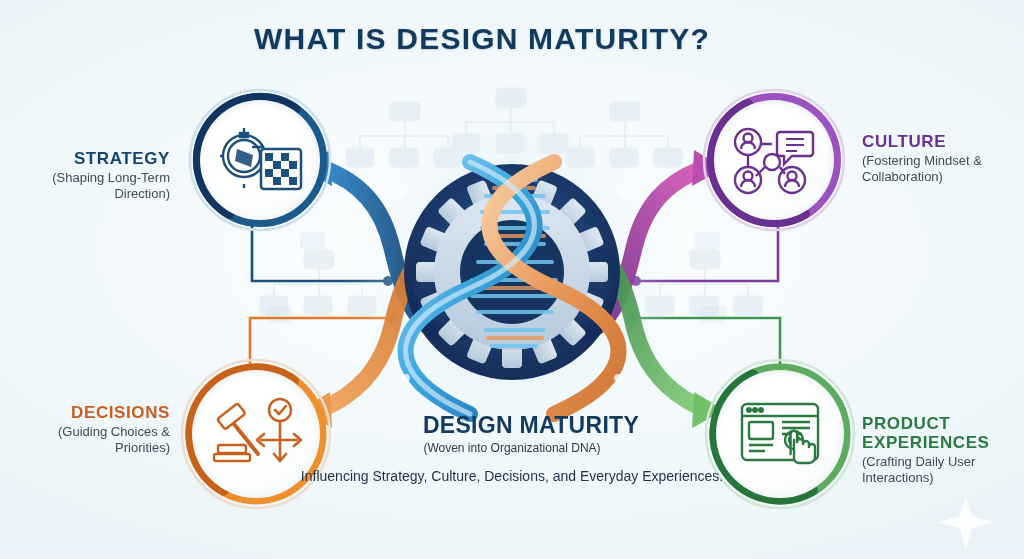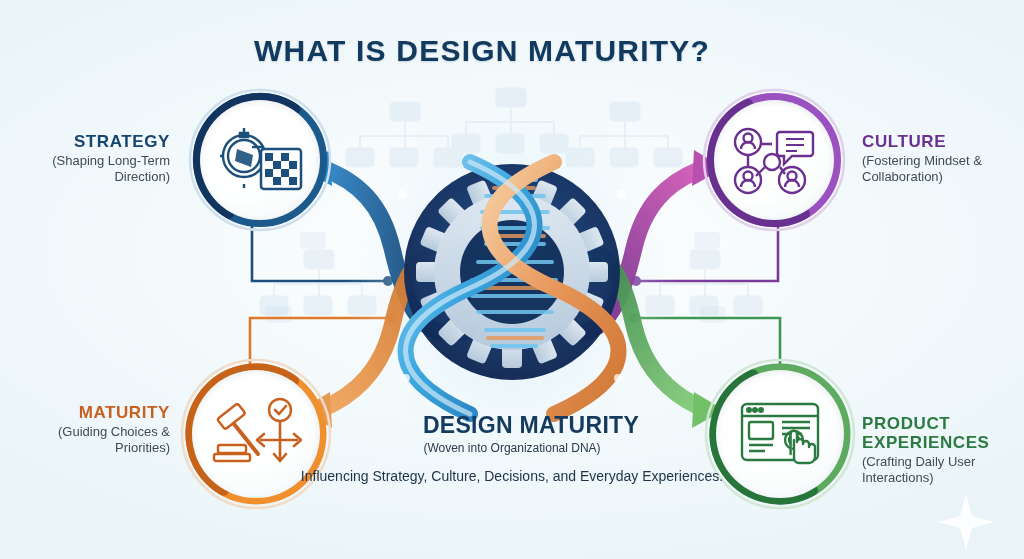--- a/index.html
+++ b/index.html
@@ -15,31 +15,30 @@
       linear-gradient(135deg,#f0f8fa 0%,#eaf4f8 50%,#e4f0f6 100%);
   }
   .bg-svg{position:absolute;inset:0;width:1024px;height:559px;}
 
   
   #title{
     position:absolute;top:22px;left:0;width:964px;text-align:center;
     font-size:30px;font-weight:bold;letter-spacing:1.2px;
     color:#123a5e;
     text-shadow:0 1px 2px rgba(20,60,100,.18);
-    margin-top:12px;
   }
 
   
   .lbl{position:absolute;}
   .lbl .hd{font-size:17px;font-weight:bold;letter-spacing:.6px;line-height:1.12;}
   .lbl .sb{font-size:13px;line-height:1.25;color:#3f4b55;margin-top:2px;}
   .lbl.right{text-align:left;}
   .lbl.left{text-align:right;}
 
-  #lbl-strategy{left:20px;top:132px;width:150px;}
+  #lbl-strategy{left:20px;top:149px;width:150px;}
   #lbl-strategy .hd{color:#15456f;}
   #lbl-culture{left:862px;top:132px;width:160px;}
   #lbl-culture .hd{color:#6b3090;}
   #lbl-decisions{left:10px;top:403px;width:160px;}
   #lbl-decisions .hd{color:#c8601f;}
   #lbl-product{left:862px;top:414px;width:160px;}
   #lbl-product .hd{color:#2b7a41;}
 
   
   #center-text{position:absolute;left:282px;top:412px;width:460px;text-align:center;}
@@ -360,21 +359,21 @@
     <div class="hd">STRATEGY</div>
     <div class="sb">(Shaping Long-Term Direction)</div>
   </div>
 
   <div class="lbl right" id="lbl-culture">
     <div class="hd">CULTURE</div>
     <div class="sb">(Fostering Mindset &amp; Collaboration)</div>
   </div>
 
   <div class="lbl left" id="lbl-decisions">
-    <div class="hd">MATURITY</div>
+    <div class="hd">DECISIONS</div>
     <div class="sb">(Guiding Choices &amp; Priorities)</div>
   </div>
 
   <div class="lbl right" id="lbl-product">
     <div class="hd">PRODUCT EXPERIENCES</div>
     <div class="sb">(Crafting Daily User Interactions)</div>
   </div>
 
   <div id="center-text">
     <div class="ct-title">DESIGN MATURITY</div>

